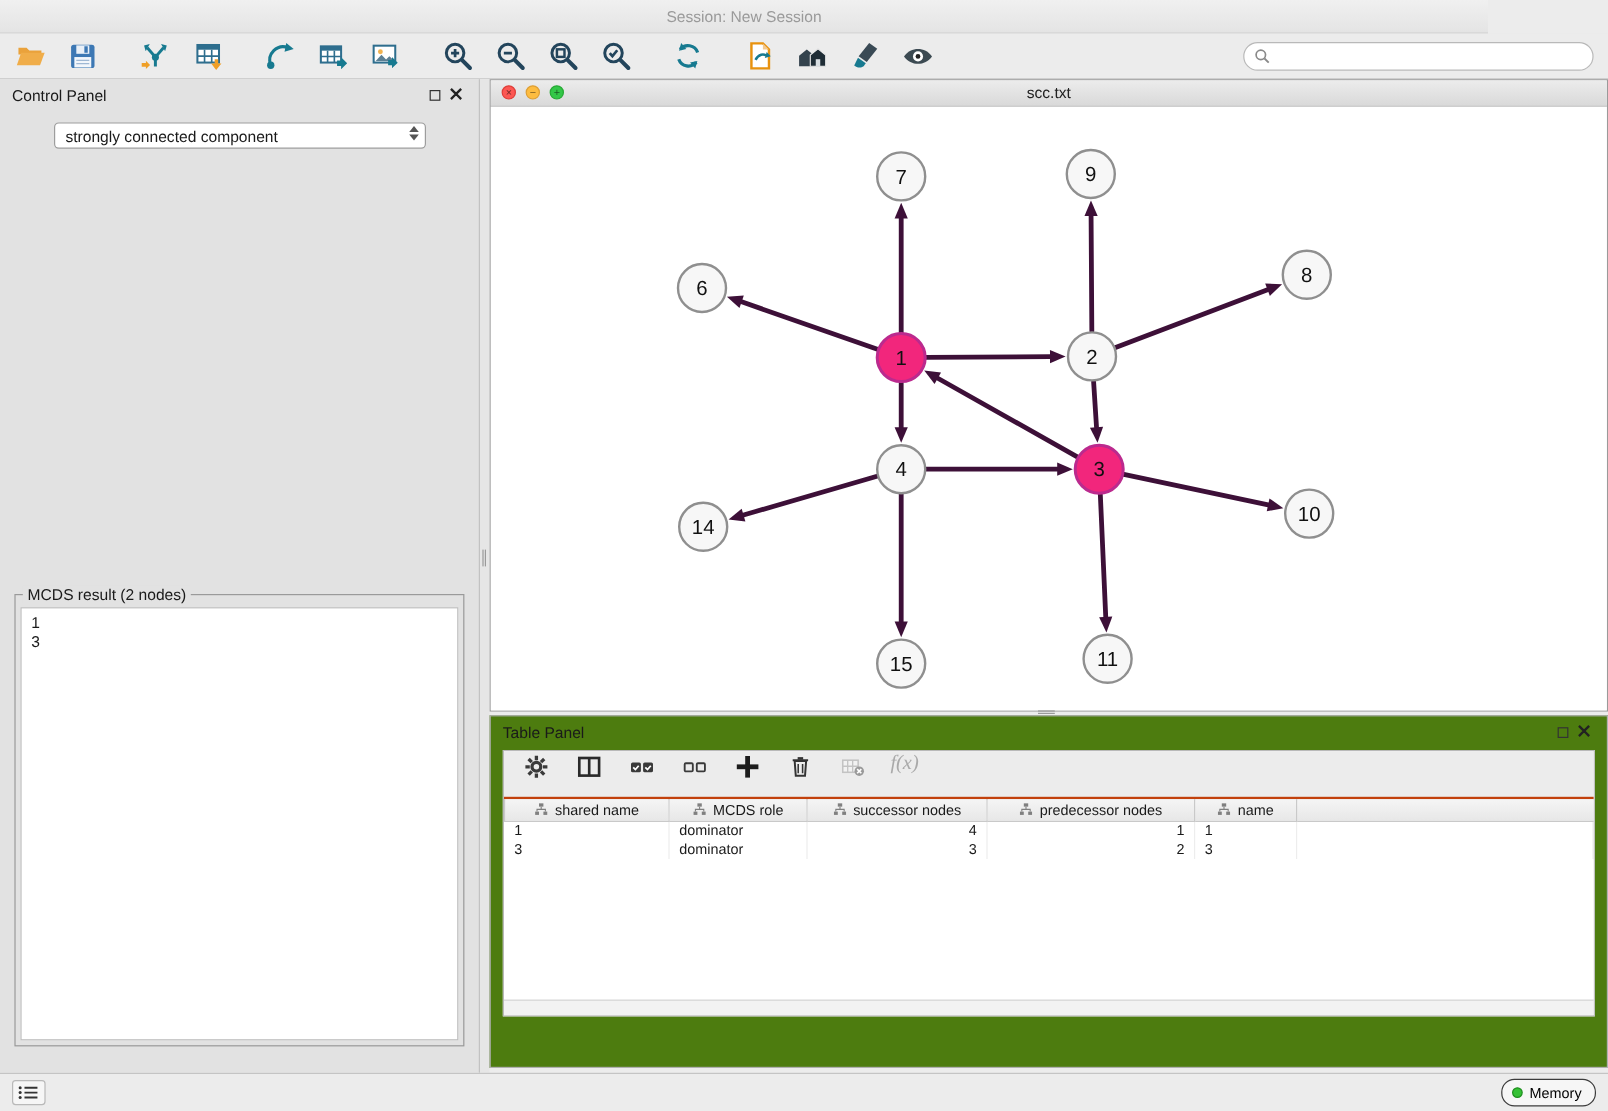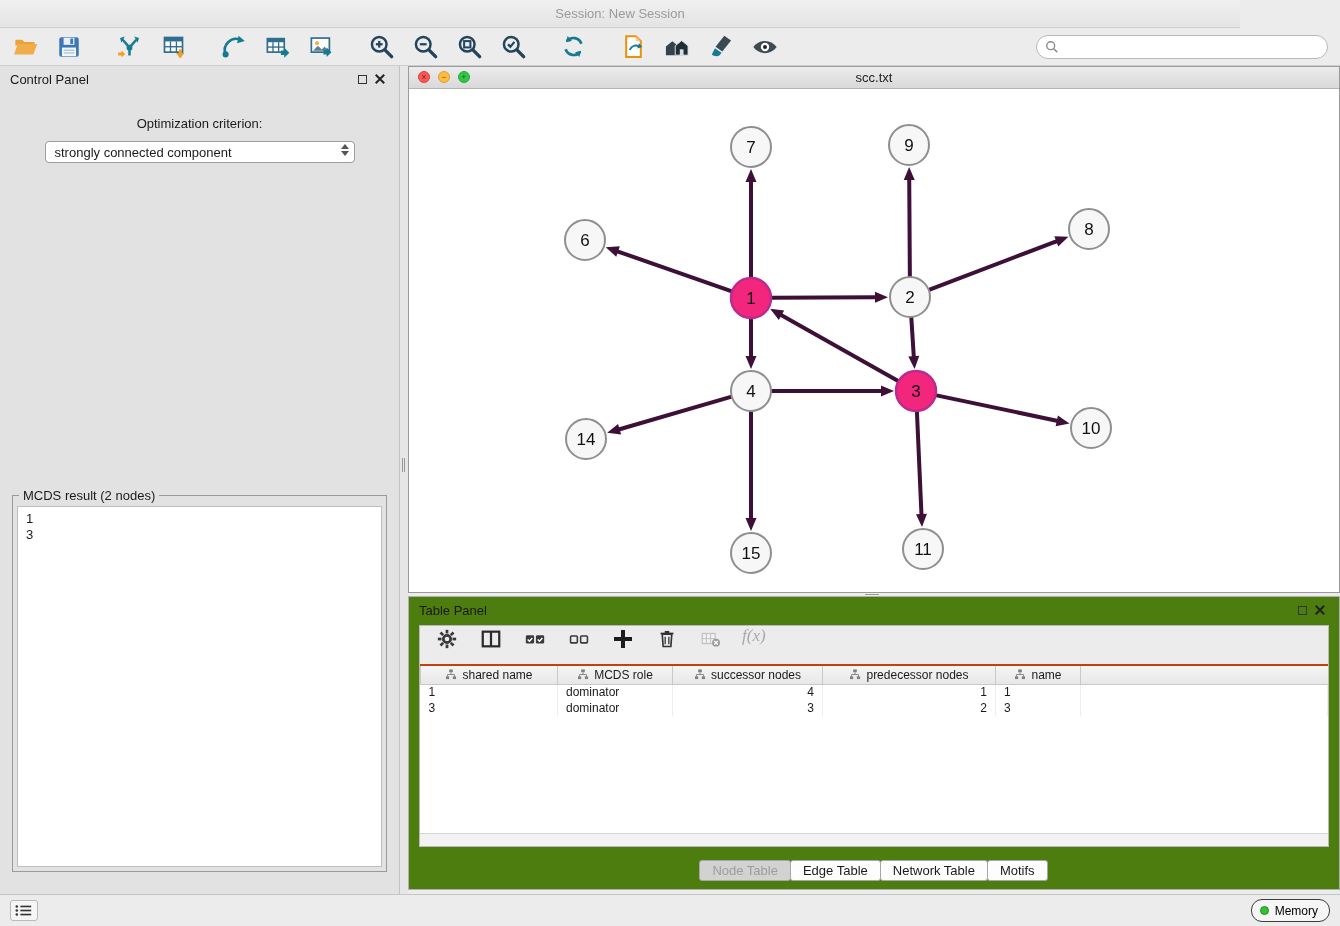--- a/index.html
+++ b/index.html
@@ -239,21 +239,20 @@
   <div class="panel-header">
     <span>Control Panel</span>
     <span class="spacer"></span>
     <button class="ph-btn">
         <span class="float-glyph"></span>
       </button>
     <button class="ph-btn">
         <span class="close-glyph">⨯</span>
       </button>
   </div>
-  <div class="opt-label">Optimization criterion:</div>
   <div class="combo">
     <span>strongly connected component</span>
     <span class="arrows">
         <span class="tri-up"></span>
         <span class="tri-down"></span>
       </span>
   </div>
   <div class="result-box">
     <span class="result-legend">MCDS result (2 nodes)</span>
     <div class="result-inner">
@@ -492,26 +491,20 @@
             <td class="c2">3</td>
             <td class="c3">2</td>
             <td class="c4">3</td>
             <td class="cf"></td>
           </tr>
         </tbody>
     </table>
     <div class="tbl-scroll"></div>
     <div class="hscrollbar"></div>
   </div>
-  <div class="tp-tabs">
-    <div class="tab active">Node Table</div>
-    <div class="tab">Edge Table</div>
-    <div class="tab">Network Table</div>
-    <div class="tab">Motifs</div>
-  </div>
 </div>
 
 <div class="statusbar">
   <button class="sb-left-btn">
     <svg viewBox="0 0 20 14" width="18" height="13">
         <g fill="#333">
           <circle cx="2" cy="2.5" r="1.4"></circle>
           <circle cx="2" cy="7" r="1.4"></circle>
           <circle cx="2" cy="11.5" r="1.4"></circle>
         </g>

